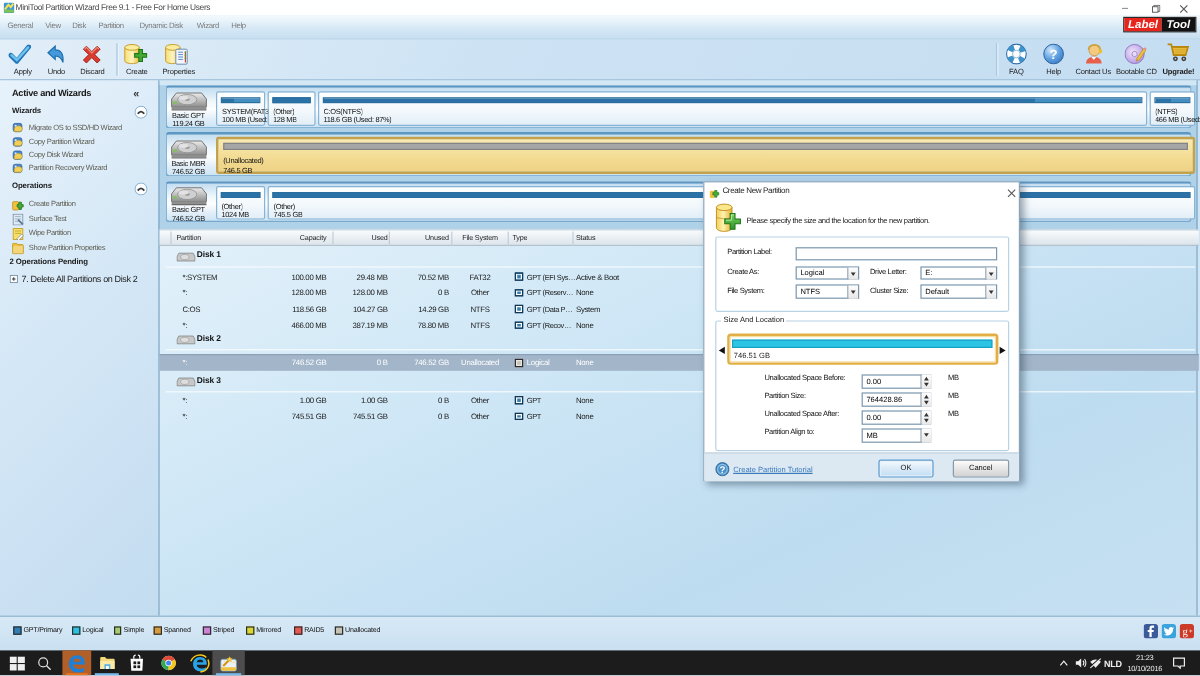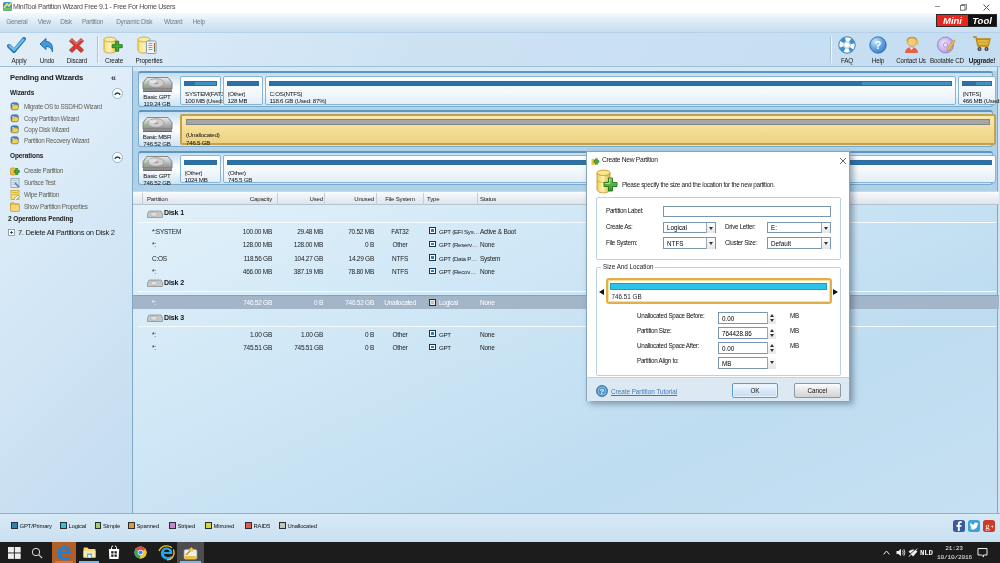--- a/index.html
+++ b/index.html
@@ -44,21 +44,21 @@
 .tdt{font-size:6.2px !important;letter-spacing:-0.3px !important;}
 .tdr{text-align:right;}
 .tgroup{font-size:7px;font-weight:bold;letter-spacing:-0.1px;color:#111;}
 .tline{height:1px;background:#f5fafd;}
 .tsq{width:6.5px;height:6.5px;border:1px solid #17354f;background:#3181b6;box-shadow:0 0 0 1px #fff inset;}
 
 #statusbar{left:0;top:513px;width:1000px;height:29px;background:linear-gradient(to bottom,#d8e9f6,#c9e0f1);border-top:1px solid #8fb3cc;}
 .leg{top:8px;width:6.5px;height:6.5px;border:1px solid #2d2d2d;}
 .legtxt{top:8.5px;font-size:5.9px;letter-spacing:-0.15px;color:#111;}
 
-#taskbar{left:0;top:542px;width:1000px;height:21px;background:#1c1c1c;font-family:Liberation Mono, monospace;}
+#taskbar{left:0;top:542px;width:1000px;height:21px;background:#1c1c1c;}
 .tray{color:#eee;font-size:6.2px;letter-spacing:-0.2px;}
 
 #dialog{left:586px;top:151px;width:264px;height:250px;background:#fff;border:1px solid #8aa5b8;box-shadow:3px 3px 6px rgba(40,60,80,.45);}
 .dlbl{font-size:6.3px;letter-spacing:-0.3px;color:#111;}
 .dinput{position:absolute;background:#fff;border:1px solid #7a96ad;}
 .combo-arrow{position:absolute;background:linear-gradient(to bottom,#fdfdfd,#e6e6e6);border-left:1px solid #9aa8b4;}
 .tri-d{width:0;height:0;border-left:2.5px solid transparent;border-right:2.5px solid transparent;border-top:3.5px solid #333;position:absolute;}
 .spin{position:absolute;width:9px;border-left:1px solid #9aa8b4;background:linear-gradient(to bottom,#fdfdfd,#e8e8e8);}
 </style>
 </head>
@@ -83,21 +83,21 @@
 
   <div class="a" id="menubar"></div>
   <div class="a menuitem" style="left:6.3px">General</div>
   <div class="a menuitem" style="left:37.8px">View</div>
   <div class="a menuitem" style="left:60.2px">Disk</div>
   <div class="a menuitem" style="left:82px">Partition</div>
   <div class="a menuitem" style="left:116.2px">Dynamic Disk</div>
   <div class="a menuitem" style="left:164px">Wizard</div>
   <div class="a menuitem" style="left:192.7px">Help</div>
   <div class="a" id="logo">
-      <span class="mini">Mini</span>
+      <span class="mini">Label</span>
       <span class="tool">Tool</span>
     </div>
 
   <div class="a" id="toolbar"></div>
 
   <svg class="a" style="left:7px;top:37px" width="19" height="17" viewBox="0 0 19 17">
       <path d="M2 9 L7 14 L17 2" stroke="#2277bb" stroke-width="4" fill="none" stroke-linecap="round" stroke-linejoin="round"></path>
       <path d="M2.5 9 L7 13 L16.5 2.5" stroke="#6fc2ee" stroke-width="2" fill="none" stroke-linecap="round"></path>
     </svg>
   <div class="a tbtn" style="left:6px;top:57px;width:26px">Apply</div>
@@ -188,21 +188,21 @@
       <path d="M6 4.5 L18.5 4.5 L17 10.5 L7.5 10.5 Z" fill="#f5c542" stroke="#b8860b" stroke-width="0.8"></path>
       <path d="M7.5 6 L17.8 6 M7.8 7.5 L17.4 7.5 M8.1 9 L17 9" stroke="#c89a28" stroke-width="0.7"></path>
       <circle cx="8.5" cy="14" r="2" fill="#3a3a3a"></circle>
       <circle cx="15.5" cy="14" r="2" fill="#3a3a3a"></circle>
       <circle cx="8.5" cy="14" r="0.8" fill="#c0c0c0"></circle>
       <circle cx="15.5" cy="14" r="0.8" fill="#c0c0c0"></circle>
     </svg>
   <div class="a tbtn" style="left:965px;top:57px;width:34px;font-weight:bold">Upgrade!</div>
 
   <div class="a" id="leftpanel"></div>
-  <div class="a lp-h1" style="left:10px;top:73px">Pending and Wizards</div>
+  <div class="a lp-h1" style="left:10px;top:73px">Active and Wizards</div>
   <div class="a" style="left:111px;top:73px;font-size:9px;color:#333;font-weight:bold">«</div>
   <div class="a lp-h2" style="left:10px;top:89px">Wizards</div>
   <svg class="a" style="left:112px;top:88px" width="11" height="11" viewBox="0 0 11 11">
       <circle cx="5.5" cy="5.5" r="5" fill="#fdfeff" stroke="#7aa8cc" stroke-width="0.8"></circle>
       <path d="M2.8 6.8 Q5.5 3.2 8.2 6.8" stroke="#3a3a3a" stroke-width="1.6" fill="none"></path>
     </svg>
   <svg class="a" style="left:10px;top:102px" width="9" height="9" viewBox="0 0 9 9">
       <path d="M1 2.5 Q1 0.8 2.8 0.8 L6.5 0.8 Q8.3 0.8 8.3 2.5 L8.3 6 Q8.3 7.8 6.5 7.8 L2.8 7.8 Q1 7.8 1 6 Z" fill="#4a86c8" stroke="#2a5a94" stroke-width="0.6"></path>
       <path d="M2 7.5 Q1.2 4 4 3 Q7 2.2 8.5 4.5 Q9 6.5 7 7.5 Z" fill="#f2cf58" stroke="#bf9a20" stroke-width="0.5"></path>
       <circle cx="3" cy="2.8" r="0.9" fill="#cfe2f5"></circle>

